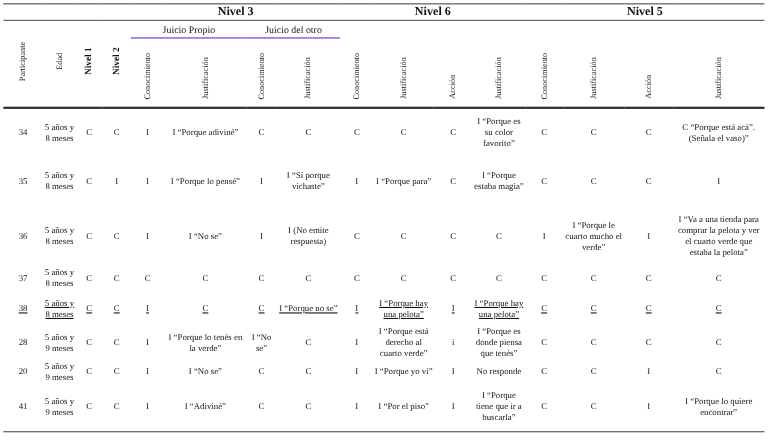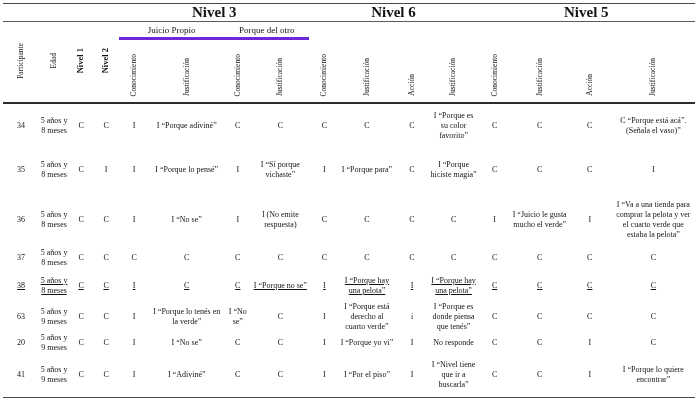--- a/index.html
+++ b/index.html
@@ -11,23 +11,23 @@
     position:absolute;top:3px;left:3px;width:692px;
     border-collapse:collapse;table-layout:fixed;
     border-top:1.5px solid #4a4a4a;border-bottom:1.5px solid #4a4a4a;
   }
   th,td{
     font-weight:normal;text-align:center;vertical-align:middle;
     padding:0 1px;color:#141414;overflow:hidden;
   }
   td{font-size:8px;line-height:1.25;}
   
-  th.group{font-weight:bold;font-size:15px;height:14px;border-bottom:1px solid #5a5a5a;}
+  th.group{font-weight:bold;font-size:11px;height:14px;border-bottom:1px solid #5a5a5a;}
   th.corner{height:14px;border-bottom:1px solid #5a5a5a;}
-  th.sub{font-size:9px;height:15px;border-bottom:3px solid #6d28d9;}
+  th.sub{font-size:9px;height:15px;border-bottom:1px solid #6d28d9;}
   th.subspacer{height:15px;}
   tr.rotrow th{height:62px;border-bottom:2px solid #2c2c2c;vertical-align:bottom;}
   th.leftHead{vertical-align:middle;border-bottom:2px solid #2c2c2c;}
   .rot span{
     display:inline-block;writing-mode:vertical-rl;transform:rotate(180deg);
     font-size:7.5px;line-height:1.1;white-space:nowrap;padding:2px 0 3px 0;
   }
   th.boldrot span{font-weight:bold;font-size:8.5px;}
   
   tbody tr:nth-child(1){height:45px;}
@@ -68,21 +68,21 @@
         <th class="group" colspan="4"><span>Nivel 3</span></th>
         <th class="group" colspan="4"><span>Nivel 6</span></th>
         <th class="group" colspan="4"><span>Nivel 5</span></th>
       </tr>
       <tr>
         <th class="leftHead rot" rowspan="2"><span>Participante</span></th>
         <th class="leftHead rot" rowspan="2"><span>Edad</span></th>
         <th class="leftHead rot boldrot" rowspan="2"><span>Nivel 1</span></th>
         <th class="leftHead rot boldrot" rowspan="2"><span>Nivel 2</span></th>
         <th class="sub" colspan="2"><span>Juicio Propio</span></th>
-        <th class="sub" colspan="2"><span>Porque del otro</span></th>
+        <th class="sub" colspan="2"><span>Juicio del otro</span></th>
         <th class="subspacer" colspan="8"></th>
       </tr>
       <tr class="rotrow">
         <th class="rot"><span>Conocimiento</span></th>
         <th class="rot"><span>Justificación</span></th>
         <th class="rot"><span>Conocimiento</span></th>
         <th class="rot"><span>Justificación</span></th>
         <th class="rot"><span>Conocimiento</span></th>
         <th class="rot"><span>Justificación</span></th>
         <th class="rot"><span>Acción</span></th>
@@ -117,41 +117,41 @@
           <td>5 años y 8 meses</td>
           <td>C</td>
           <td>I</td>
           <td>I</td>
           <td>I “Porque lo pensé”</td>
           <td>I</td>
           <td>I “Sí porque vichaste”</td>
           <td>I</td>
           <td>I “Porque para”</td>
           <td>C</td>
-          <td>I “Porque hiciste magia”</td>
+          <td>I “Porque estaba magia”</td>
           <td>C</td>
           <td>C</td>
           <td>C</td>
           <td>I</td>
         </tr>
         <tr>
           <td>36</td>
           <td>5 años y 8 meses</td>
           <td>C</td>
           <td>C</td>
           <td>I</td>
           <td>I “No se”</td>
           <td>I</td>
           <td>I (No emite respuesta)</td>
           <td>C</td>
           <td>C</td>
           <td>C</td>
           <td>C</td>
           <td>I</td>
-          <td>I “Juicio le gusta mucho el verde”</td>
+          <td>I “Porque le cuarto mucho el verde”</td>
           <td>I</td>
           <td>I “Va a una tienda para comprar la pelota y ver el cuarto verde que estaba la pelota”</td>
         </tr>
         <tr>
           <td>37</td>
           <td>5 años y 8 meses</td>
           <td>C</td>
           <td>C</td>
           <td>C</td>
           <td>C</td>
@@ -178,21 +178,21 @@
           <td>I</td>
           <td>I “Porque hay una pelota”</td>
           <td>I</td>
           <td>I “Porque hay una pelota”</td>
           <td>C</td>
           <td>C</td>
           <td>C</td>
           <td>C</td>
         </tr>
         <tr>
-          <td>63</td>
+          <td>28</td>
           <td>5 años y 9 meses</td>
           <td>C</td>
           <td>C</td>
           <td>I</td>
           <td>I “Porque lo tenés en la verde”</td>
           <td>I “No se”</td>
           <td>C</td>
           <td>I</td>
           <td>I “Porque está derecho al cuarto verde”</td>
           <td>i</td>
@@ -225,21 +225,21 @@
           <td>5 años y 9 meses</td>
           <td>C</td>
           <td>C</td>
           <td>I</td>
           <td>I “Adiviné”</td>
           <td>C</td>
           <td>C</td>
           <td>I</td>
           <td>I “Por el piso”</td>
           <td>I</td>
-          <td>I “Nivel tiene que ir a buscarla”</td>
+          <td>I “Porque tiene que ir a buscarla”</td>
           <td>C</td>
           <td>C</td>
           <td>I</td>
           <td>I “Porque lo quiere encontrar”</td>
         </tr>
       </tbody>
   </table>
 </div>
 
 </body></html>

